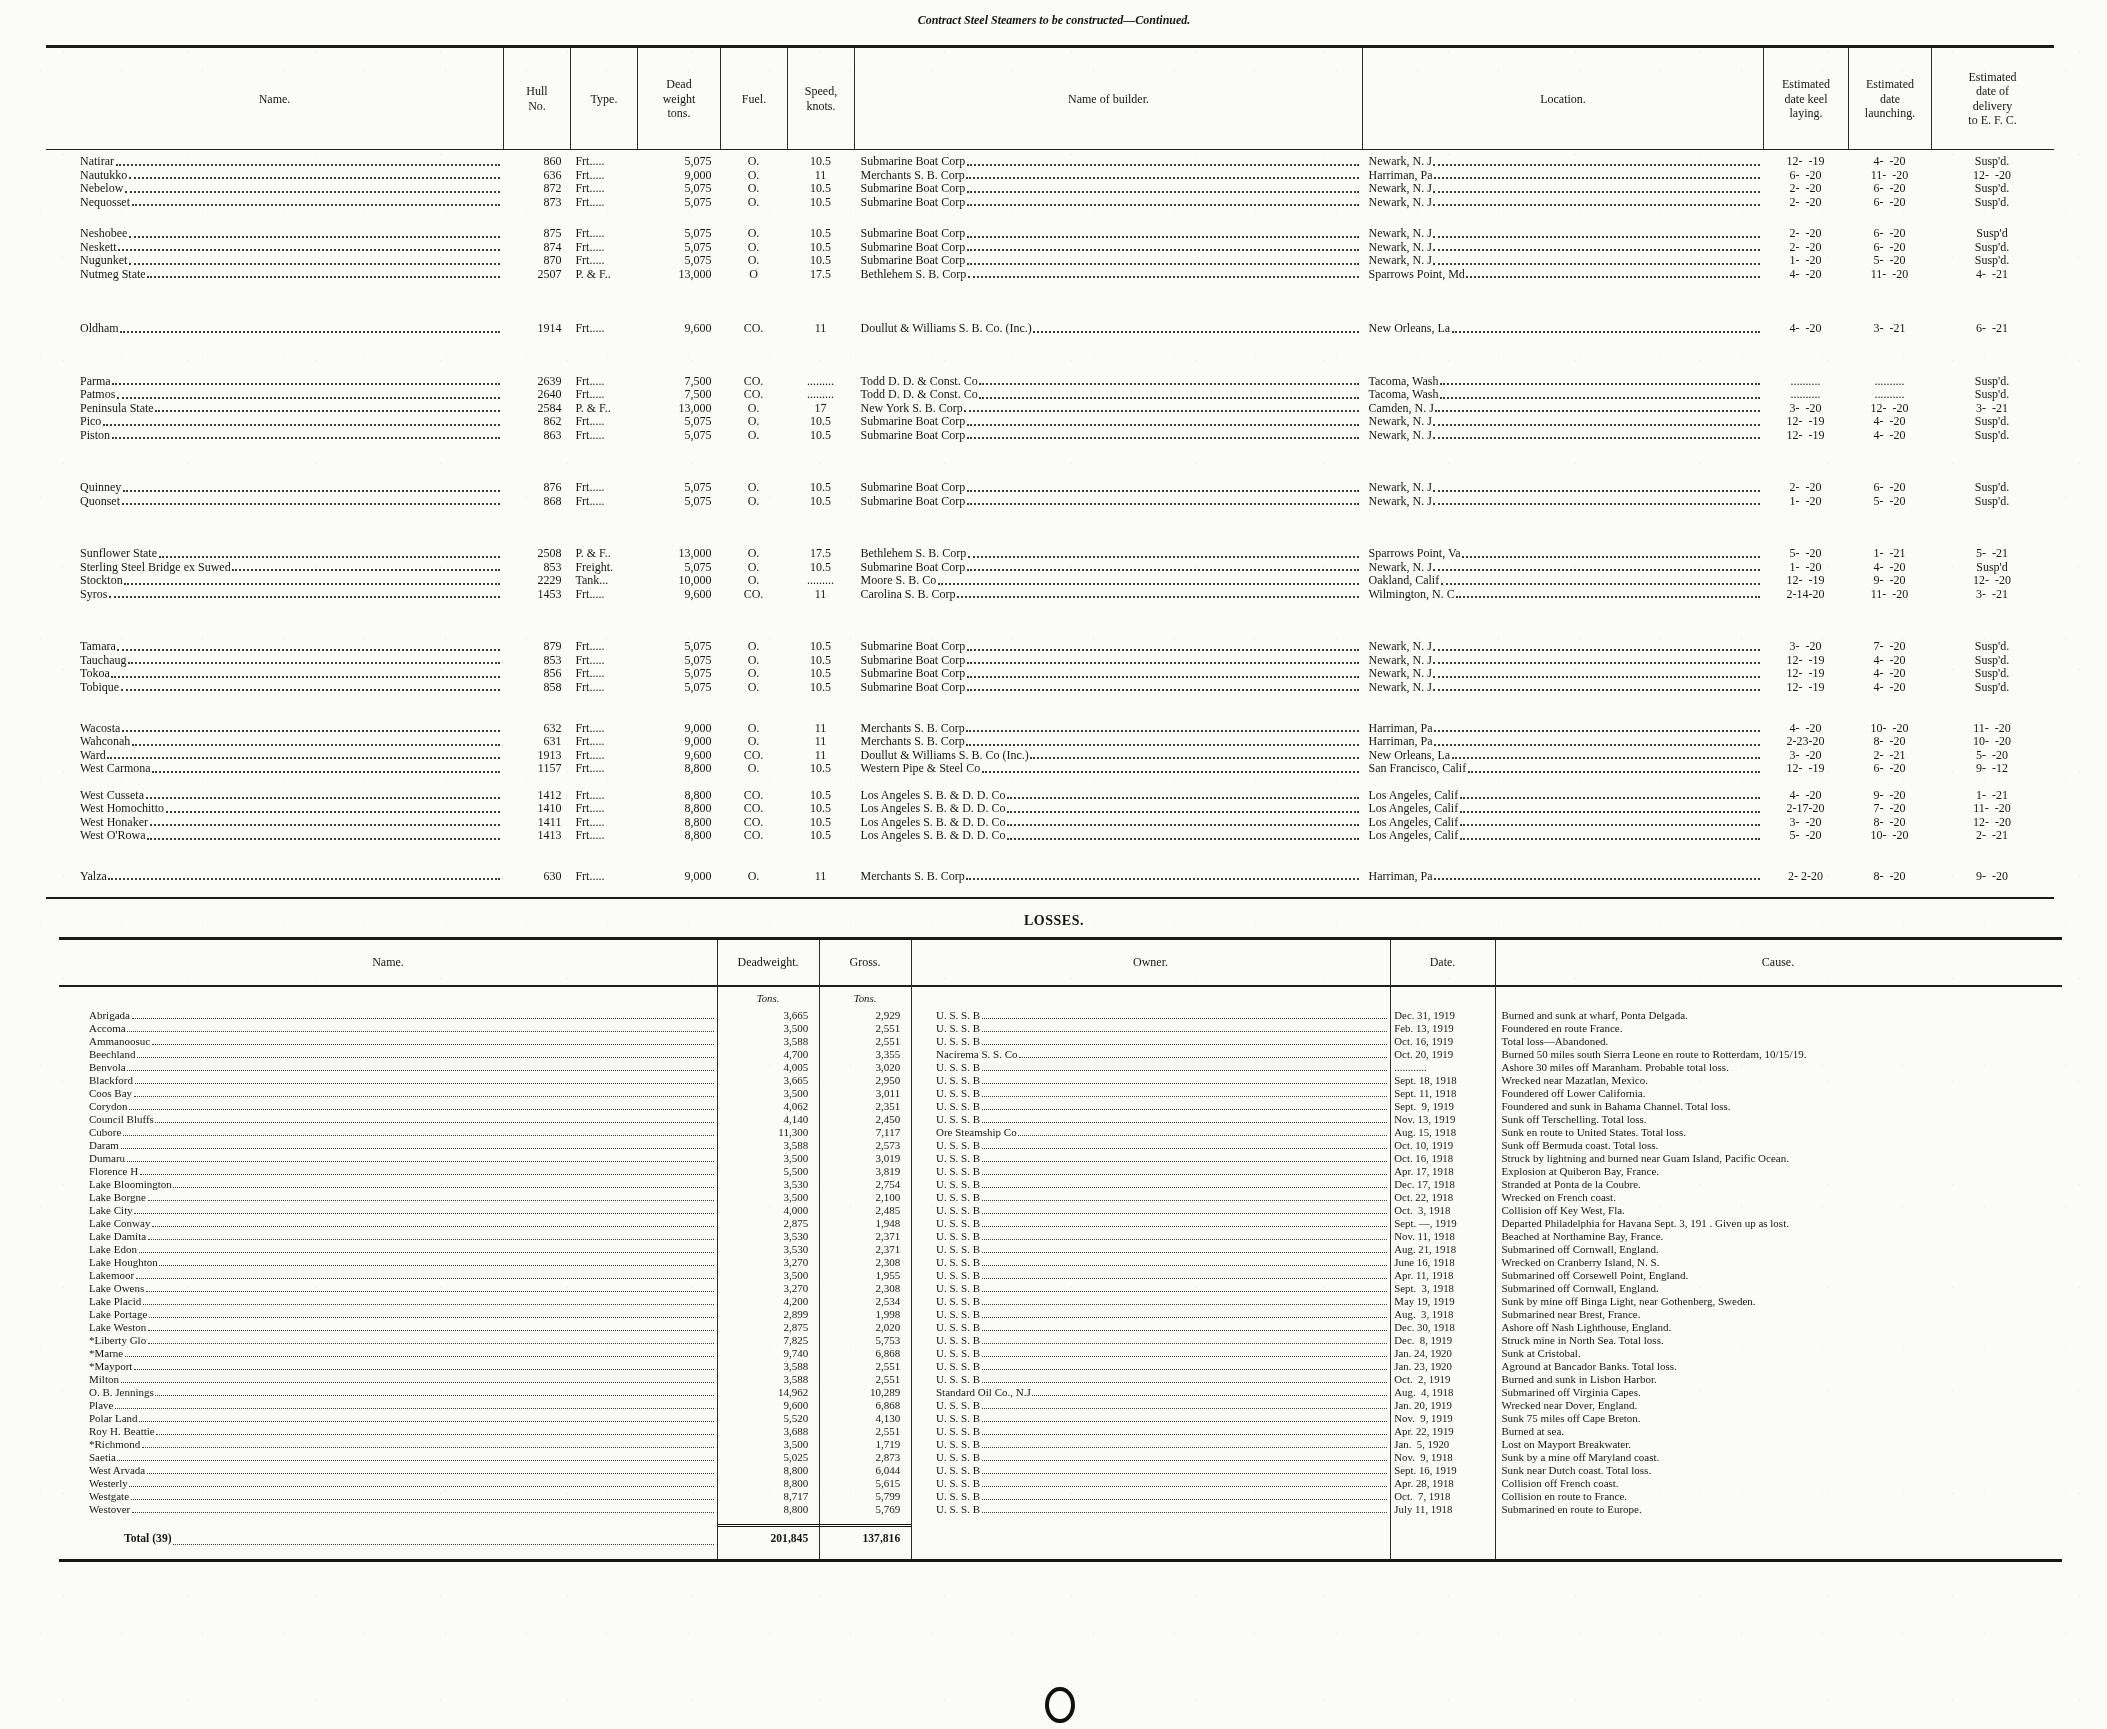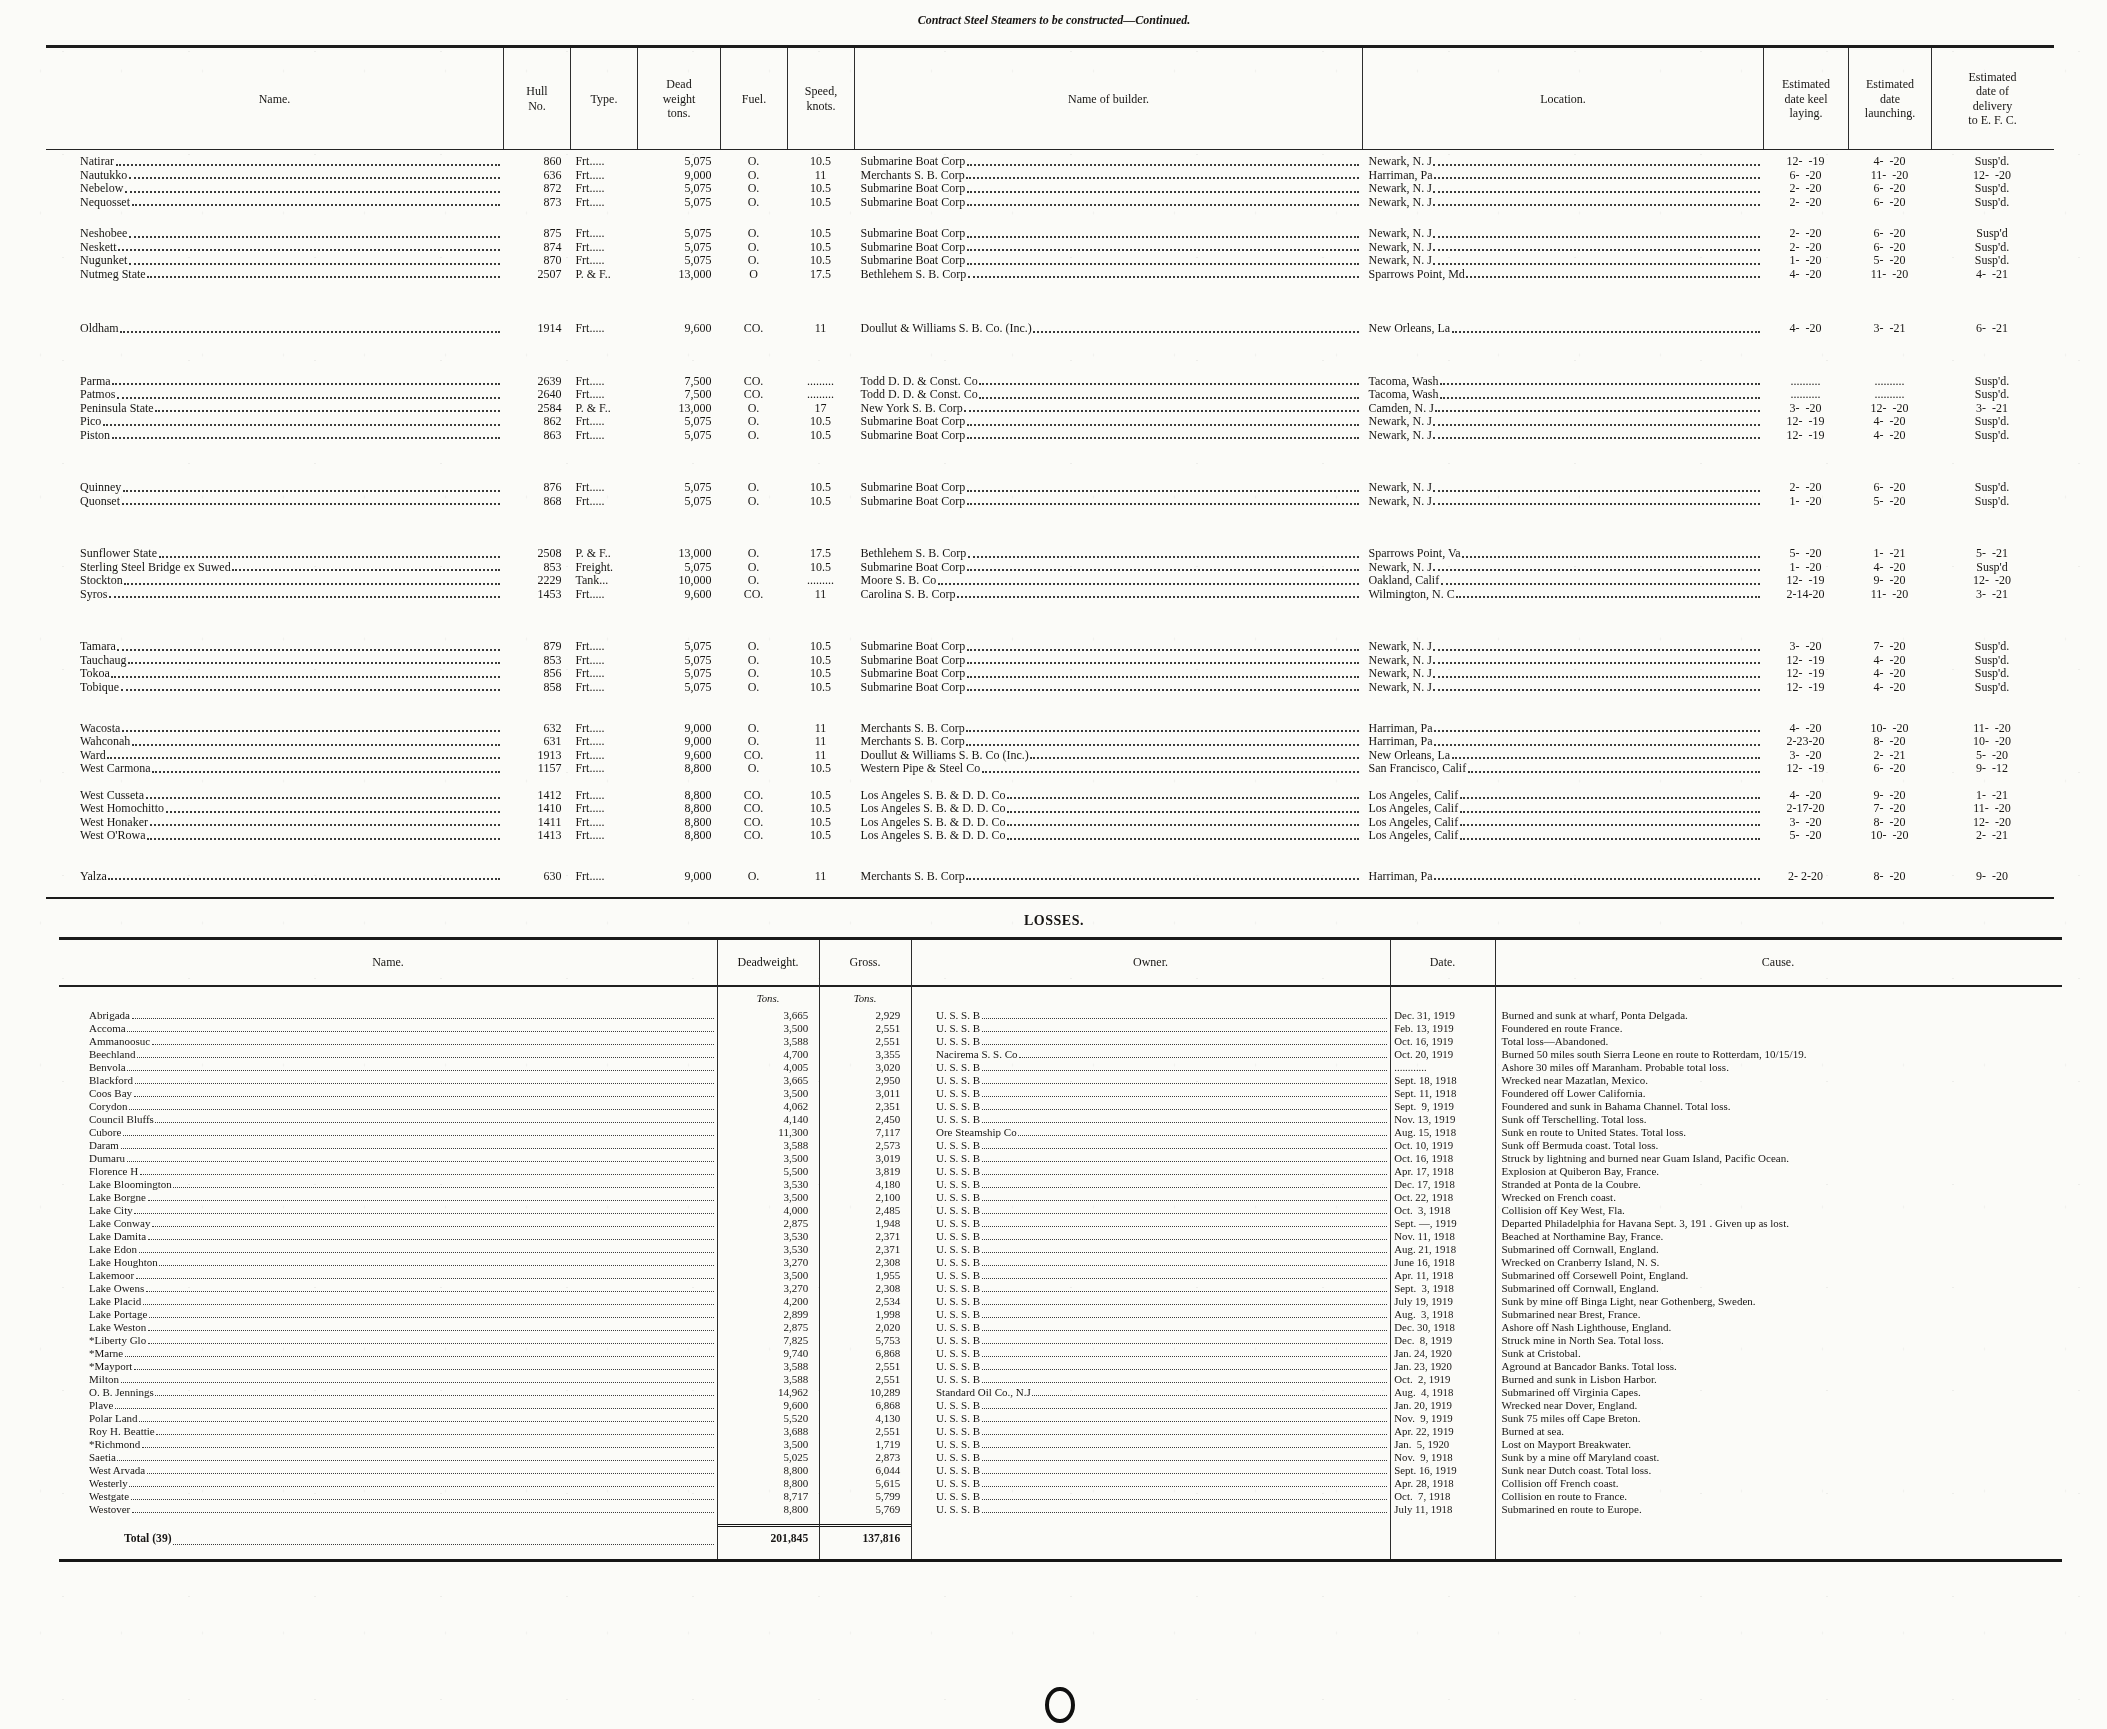--- a/index.html
+++ b/index.html
@@ -1049,21 +1049,21 @@
           </div>
     <div class="c2 date">Apr. 17, 1918</div>
     <div class="c2 cause">Explosion at Quiberon Bay, France.</div>
   </div>
         <div class="r2">
     <div class="c2 name">
             <span>Lake Bloomington</span>
             <span class="lead2"></span>
           </div>
     <div class="c2 num">3,530</div>
-    <div class="c2 num">4,180</div>
+    <div class="c2 num">2,754</div>
     <div class="c2 owner">
             <span>U. S. S. B</span>
             <span class="lead2"></span>
           </div>
     <div class="c2 date">Dec. 17, 1918</div>
     <div class="c2 cause">Stranded at Ponta de la Coubre.</div>
   </div>
         <div class="r2">
     <div class="c2 name">
             <span>Lake Borgne</span>
@@ -1180,21 +1180,21 @@
     <div class="c2 name">
             <span>Lake Placid</span>
             <span class="lead2"></span>
           </div>
     <div class="c2 num">4,200</div>
     <div class="c2 num">2,534</div>
     <div class="c2 owner">
             <span>U. S. S. B</span>
             <span class="lead2"></span>
           </div>
-    <div class="c2 date">July 19, 1919</div>
+    <div class="c2 date">May 19, 1919</div>
     <div class="c2 cause">Sunk by mine off Binga Light, near Gothenberg, Sweden.</div>
   </div>
         <div class="r2">
     <div class="c2 name">
             <span>Lake Portage</span>
             <span class="lead2"></span>
           </div>
     <div class="c2 num">2,899</div>
     <div class="c2 num">1,998</div>
     <div class="c2 owner">

